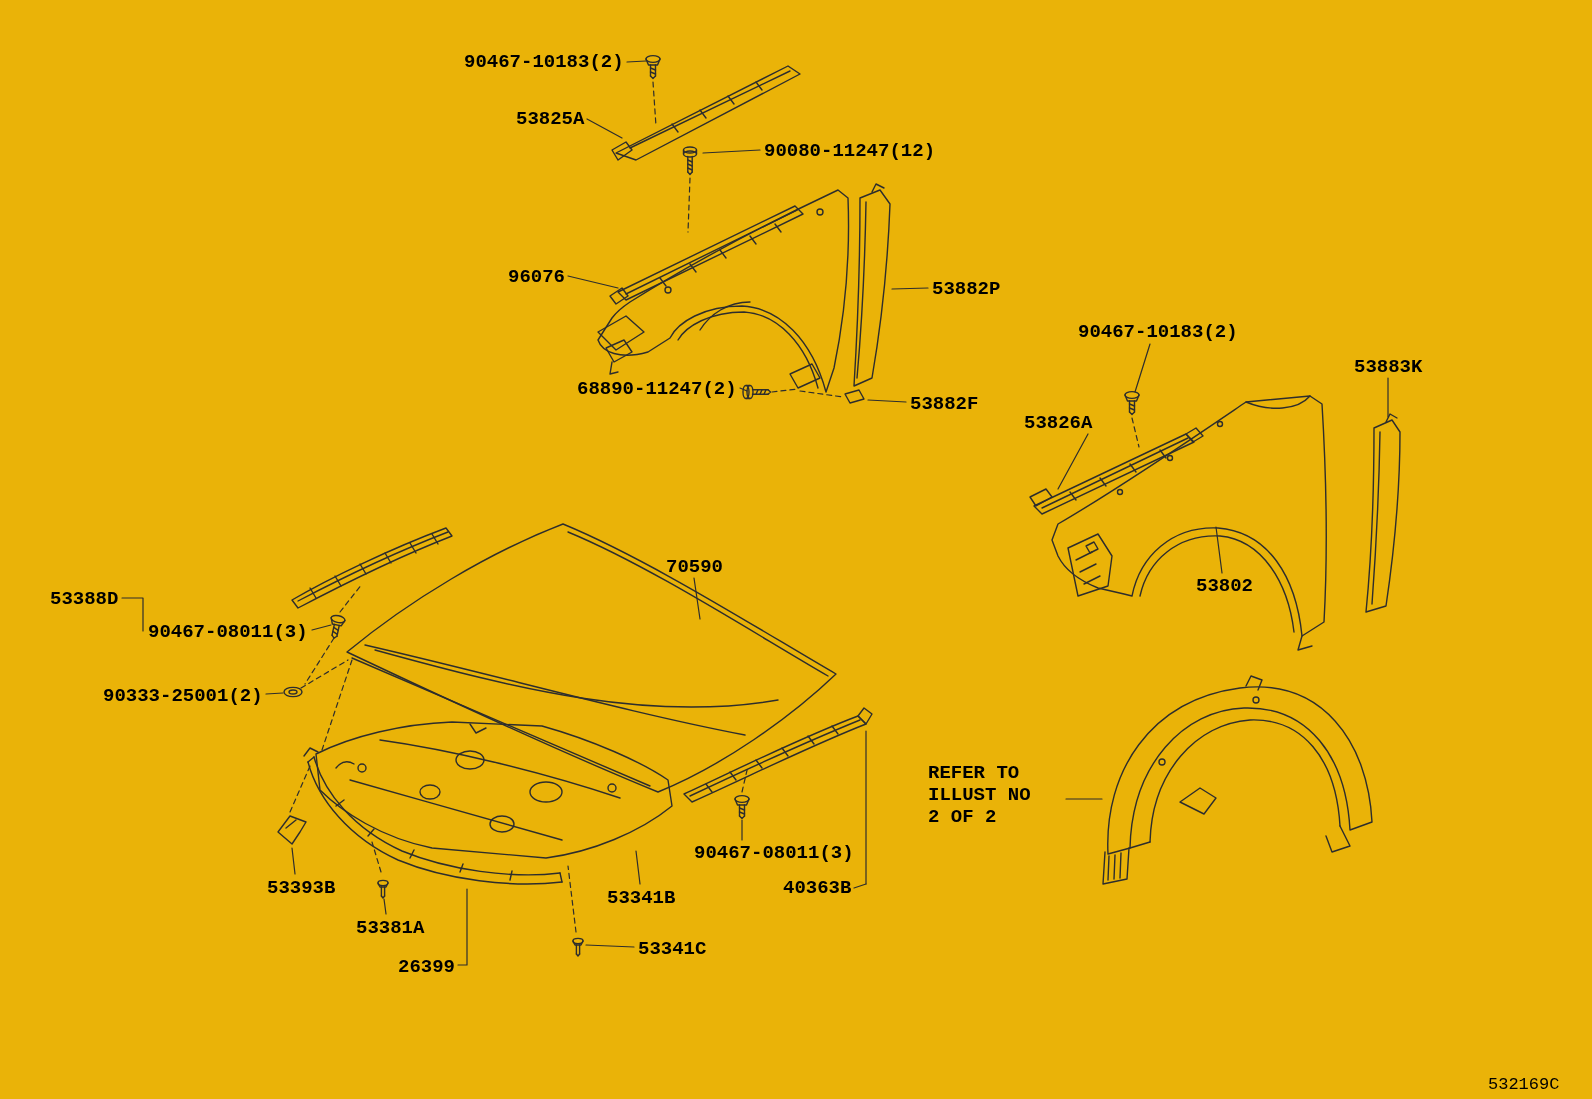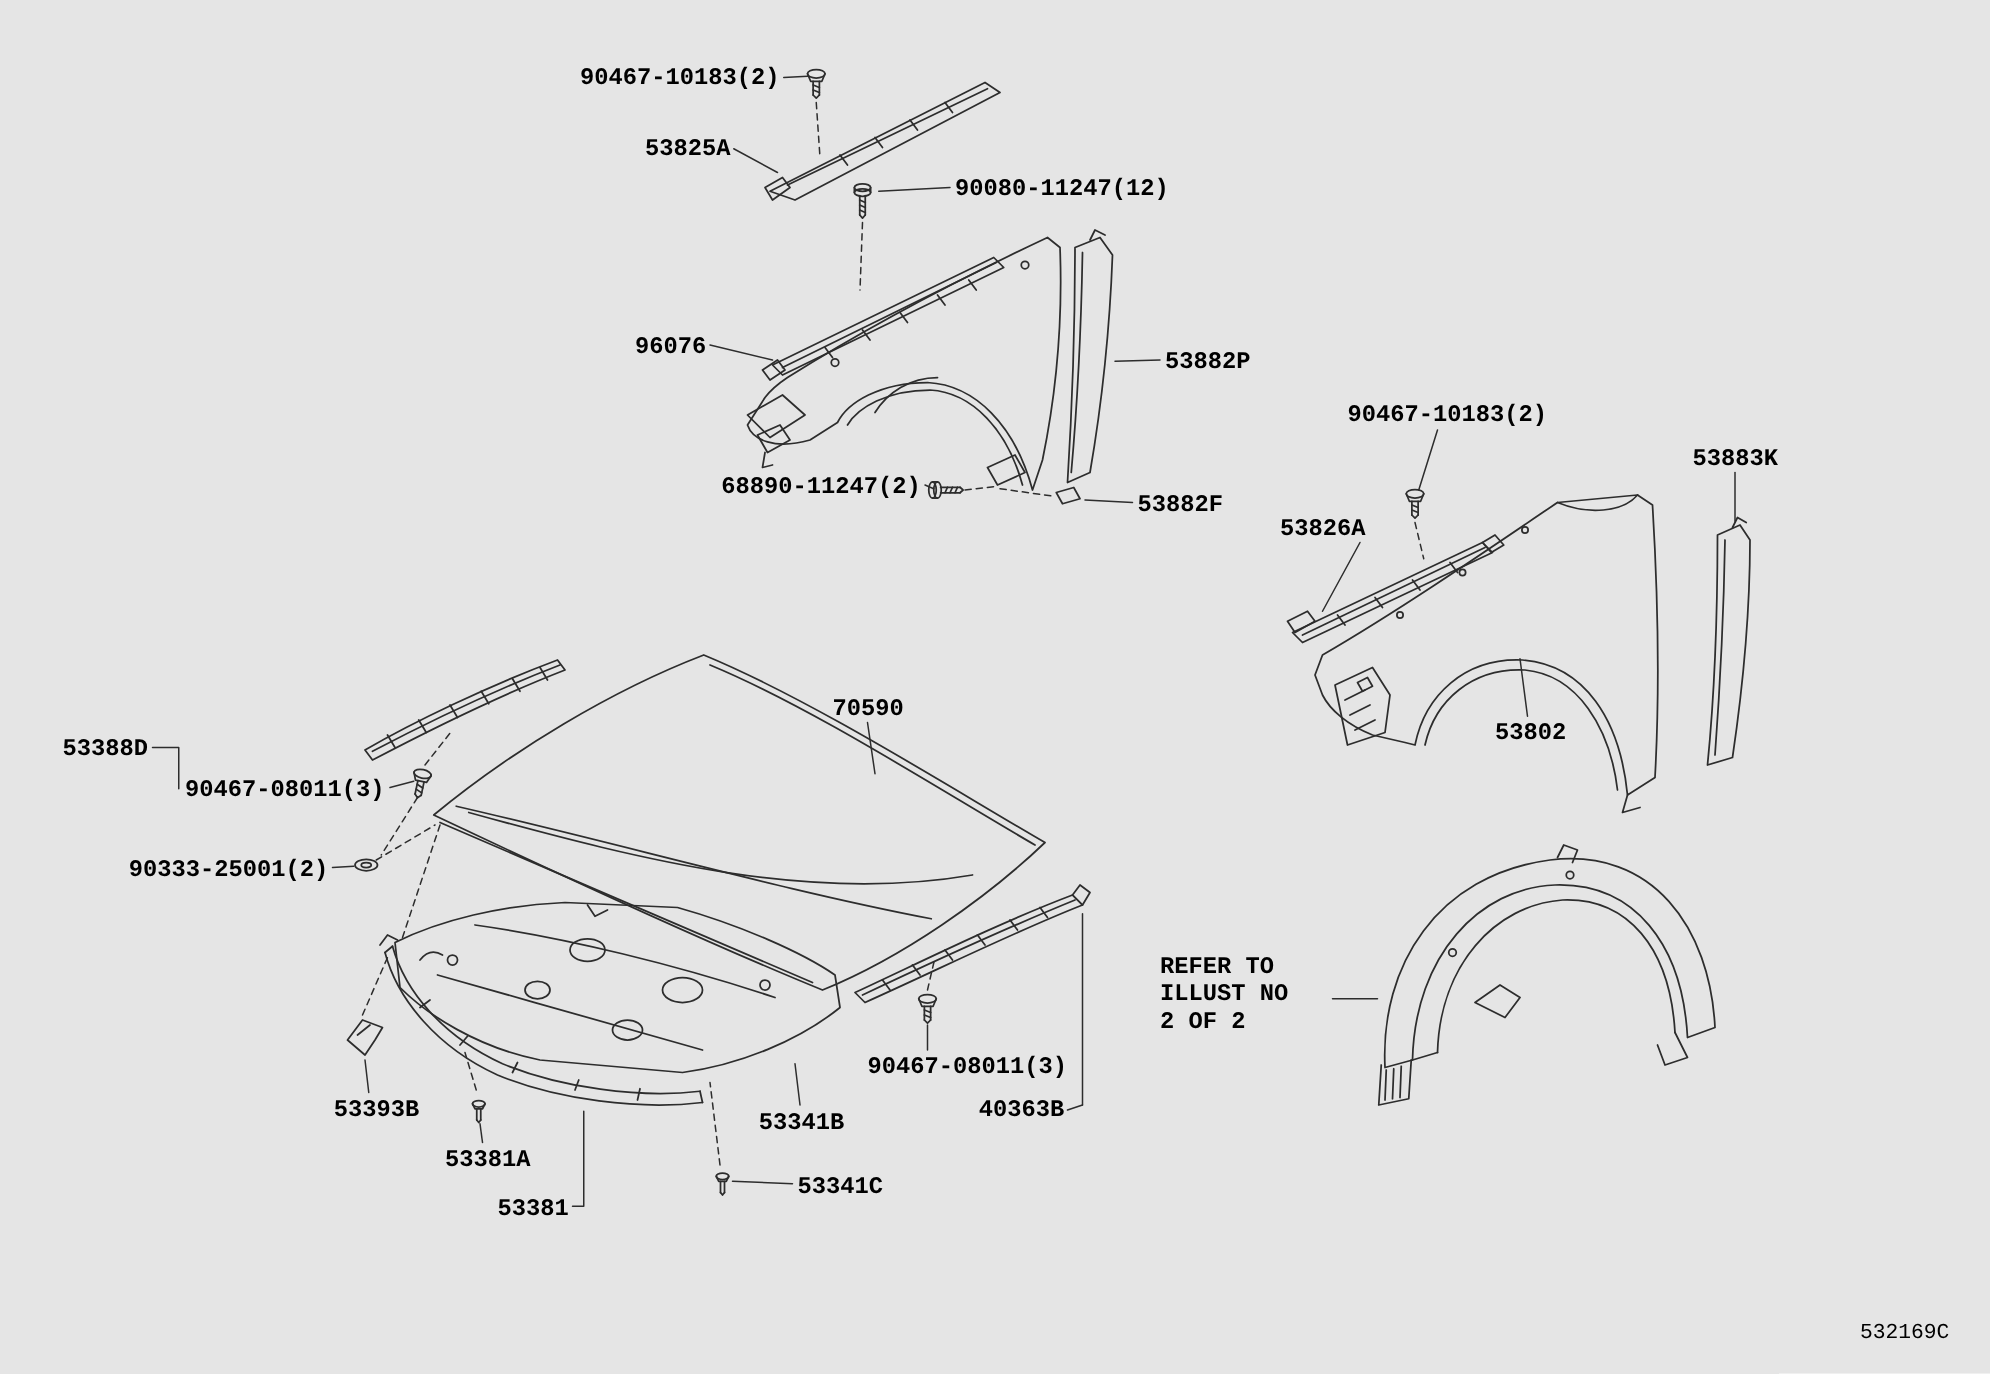--- a/index.html
+++ b/index.html
@@ -1,32 +1,32 @@
 <!DOCTYPE html>
 <html><head>
 <meta charset="utf-8">
 <style>
   * { margin:0; padding:0; box-sizing:border-box; }
   html,body { background:#ffffff; }
   .stage {
     position:relative;
     width:1592px; height:1099px;
-    background:#e5e5e5;
+    background:#eab308;
     overflow:hidden;
     font-family:"Liberation Mono", monospace;
   }
   .stage svg { position:absolute; inset:0; }
   .lbl {
     position:absolute;
     font:bold 19px "Liberation Mono", monospace;
     color:#000;
     white-space:pre;
     line-height:22px;
   }
-  .lbl.code { font:400 17px "Liberation Mono", monospace; }
+  .lbl.code { font:400 17px "Liberation Mono", monospace;margin-top:18px; }
 </style>
 </head>
 <body>
 
 <div class="stage">
 
   <svg viewBox="0 0 1592 1099" width="1592" height="1099">
     <defs>
       <g id="icon-screw">
         <ellipse cx="0" cy="-8" rx="6.5" ry="3"></ellipse>
@@ -244,21 +244,21 @@
   <div class="lbl" style="left:1078px; top:321px">90467-10183(2)</div>
   <div class="lbl" style="left:1354px; top:356px">53883K</div>
   <div class="lbl" style="left:1024px; top:412px">53826A</div>
   <div class="lbl" style="left:1196px; top:575px">53802</div>
   <div class="lbl" style="left:666px; top:556px">70590</div>
   <div class="lbl" style="left:50px;  top:588px">53388D</div>
   <div class="lbl" style="left:148px; top:621px">90467-08011(3)</div>
   <div class="lbl" style="left:103px; top:685px">90333-25001(2)</div>
   <div class="lbl" style="left:267px; top:877px">53393B</div>
   <div class="lbl" style="left:356px; top:917px">53381A</div>
-  <div class="lbl" style="left:398px; top:956px">53381</div>
+  <div class="lbl" style="left:398px; top:956px">26399</div>
   <div class="lbl" style="left:607px; top:887px">53341B</div>
   <div class="lbl" style="left:638px; top:938px">53341C</div>
   <div class="lbl" style="left:694px; top:842px">90467-08011(3)</div>
   <div class="lbl" style="left:783px; top:877px">40363B</div>
 
   <div class="lbl" style="left:928px; top:762px">REFER TO
 ILLUST NO
 2 OF 2</div>
   <div class="lbl code" style="left:1488px; top:1057px">532169C</div>
 

